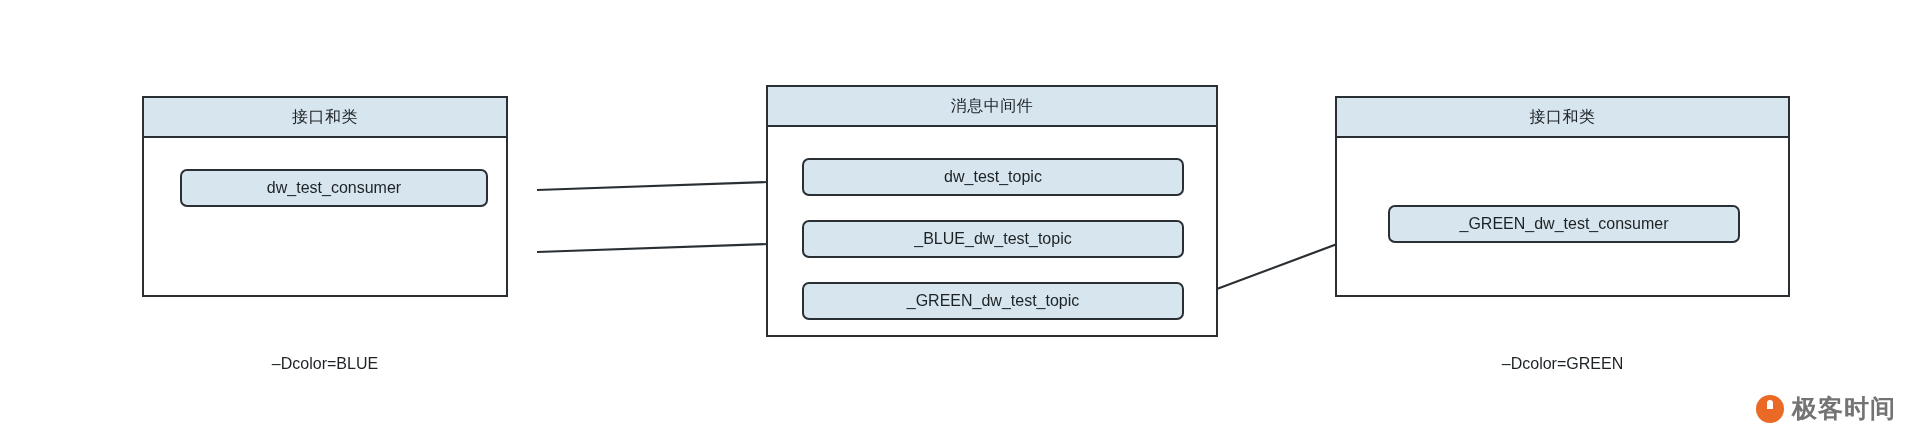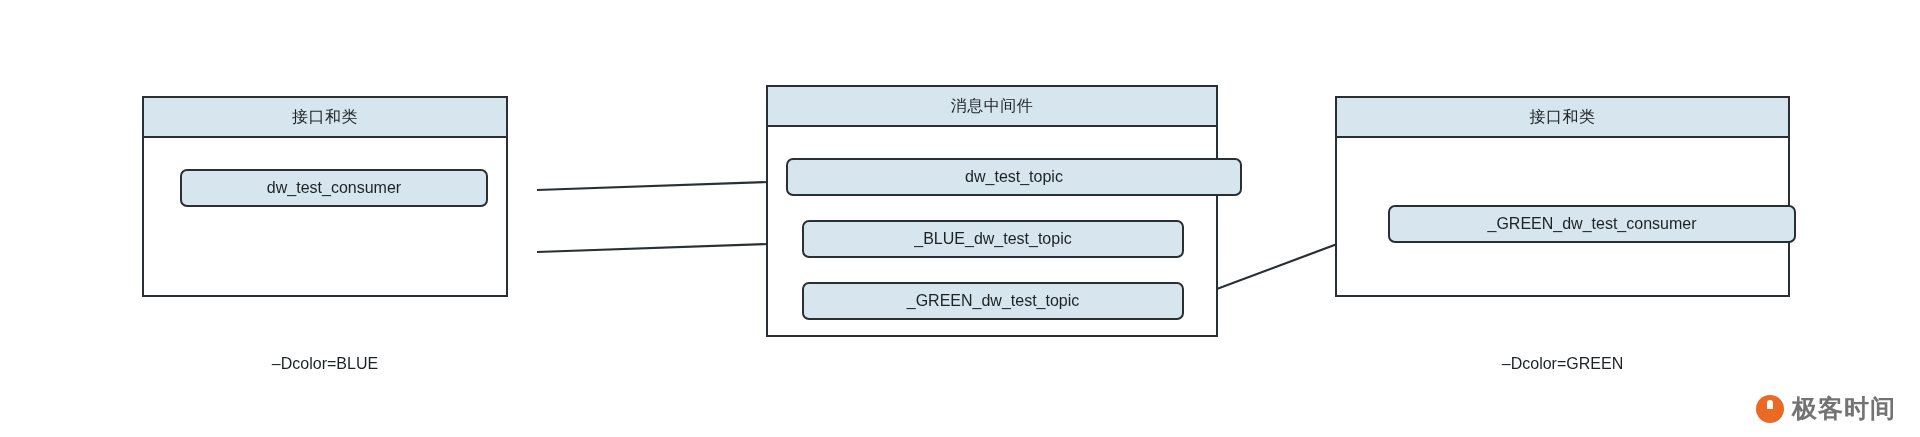--- a/index.html
+++ b/index.html
@@ -160,36 +160,36 @@
       <div class="node" style="left:36px; top:31px; width:308px;">
         <span>dw_test_consumer</span>
       </div>
     </div>
   </div>
   <div class="caption" id="caption-blue">–Dcolor=BLUE</div>
 
   <div class="group" id="group-mq">
     <div class="group-header">消息中间件</div>
     <div class="group-body">
-      <div class="node" style="left:18px; top:31px; width:456px;">
+      <div class="node" style="left:34px; top:31px; width:382px;">
         <span>dw_test_topic</span>
       </div>
       <div class="node" style="left:34px; top:155px; width:382px;">
         <span>_GREEN_dw_test_topic</span>
       </div>
       <div class="node" style="left:34px; top:93px; width:382px;">
         <span>_BLUE_dw_test_topic</span>
       </div>
     </div>
   </div>
 
   <div class="group" id="group-green">
     <div class="group-header">接口和类</div>
     <div class="group-body">
-      <div class="node" style="left:51px; top:67px; width:408px;justify-content:center;">
+      <div class="node" style="left:51px; top:67px; width:352px;justify-content:center;">
         <span>_GREEN_dw_test_consumer</span>
       </div>
     </div>
   </div>
   <div class="caption" id="caption-green">–Dcolor=GREEN</div>
 
   <div id="watermark">
     <div class="wm-logo"></div>
     <div class="wm-text">极客时间</div>
   </div>

